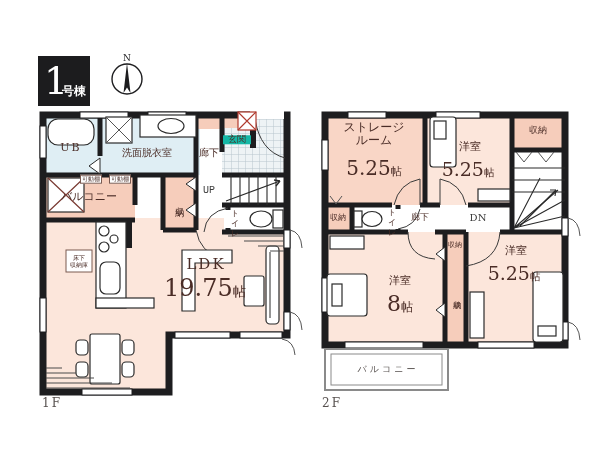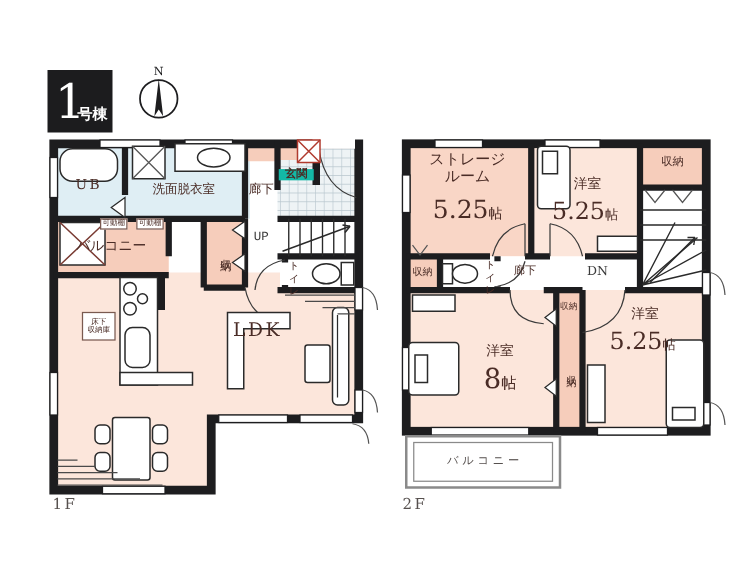--- a/index.html
+++ b/index.html
@@ -228,32 +228,35 @@
 
   <div class="badge">
     <span class="big">1</span>
     <span class="suf">号棟</span>
   </div>
   <div class="lbl" style="left:127px;top:59px;font-size:9px;color:#1d1d1f;">N</div>
 
   <div class="lbl" style="left:71px;top:148px;font-size:11px;letter-spacing:2px;">UB</div>
   <div class="lbl" style="left:147px;top:153px;font-size:10px;">洗面脱衣室</div>
   <div class="lbl" style="left:209px;top:153px;font-size:10px;">廊下</div>
-  <div class="lbl" style="left:237px;top:140px;font-size:9px;background:#14b8a6;padding:0 5px;font-weight:bold;">玄関</div>
+  <div class="lbl" style="left:237px;top:140px;font-size:9px;background:#14b8a6;padding:0 5px;">玄関</div>
   <div class="lbl" style="left:209px;top:191px;font-size:10px;color:#3c3c3c;font-family:Liberation Mono, monospace;">UP</div>
   <div class="lbl vtext" style="left:179px;top:201px;font-size:9px;">収納</div>
   <div class="lbl vtext" style="left:234px;top:219px;font-size:8px;">トイレ</div>
   <div class="lbl" style="left:89px;top:197px;font-size:11px;">バルコニー</div>
   <div class="lbl boxed" style="left:91px;top:179px;">可動棚</div>
   <div class="lbl boxed" style="left:120px;top:179px;">可動棚</div>
   <div class="lbl" style="left:79px;top:261px;font-size:6px;line-height:1.2;">
     <div>床下</div>
     <div>収納庫</div>
   </div>
   <div class="lbl" style="left:206px;top:265px;font-size:15px;letter-spacing:2px;">LDK</div>
+  <div class="lbl" style="left:205px;top:289px;font-size:24px;">
+    <span>19.75</span><span class="unit">帖</span>
+  </div>
   <div class="lbl gray floorlbl" style="left:42px;top:397px;">1F</div>
 
   <div class="lbl" style="left:374px;top:134px;font-size:12px;text-align:center;">
     <div>ストレージ</div>
     <div>ルーム</div>
   </div>
   <div class="lbl" style="left:374px;top:168px;font-size:20px;">
     <span>5.25</span><span class="unit">帖</span>
   </div>
   <div class="lbl" style="left:470px;top:147px;font-size:11px;">洋室</div>

